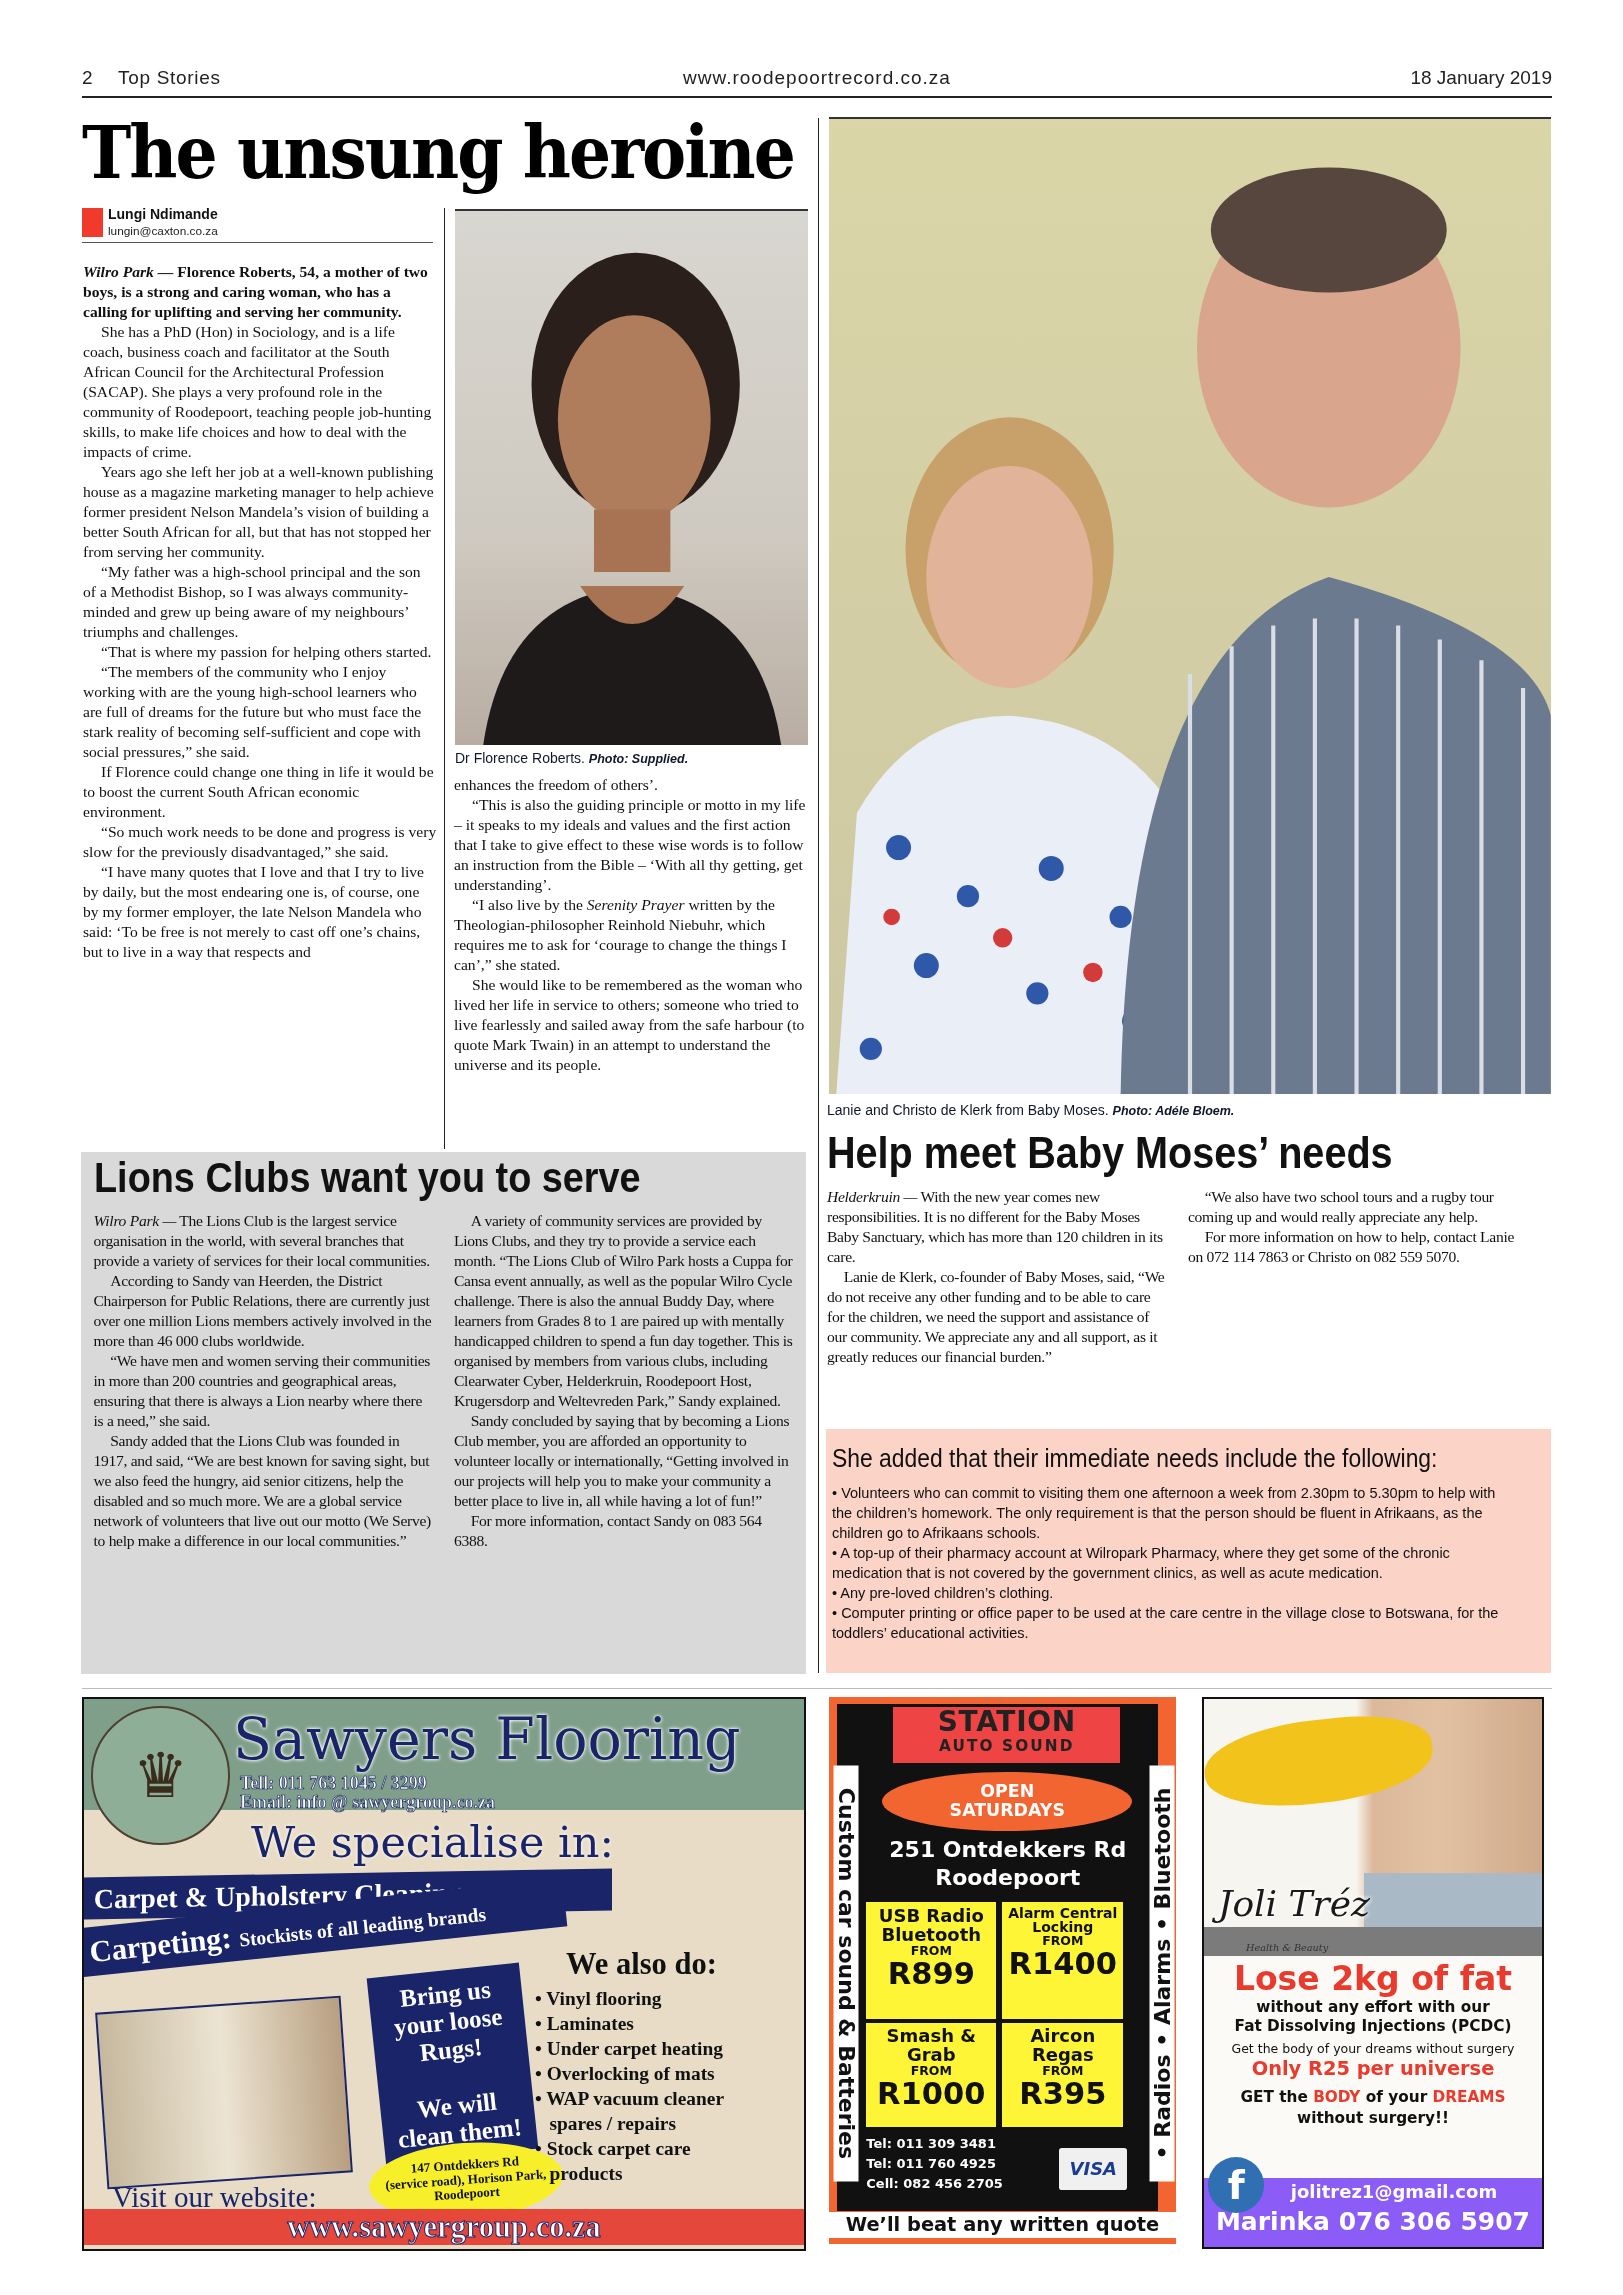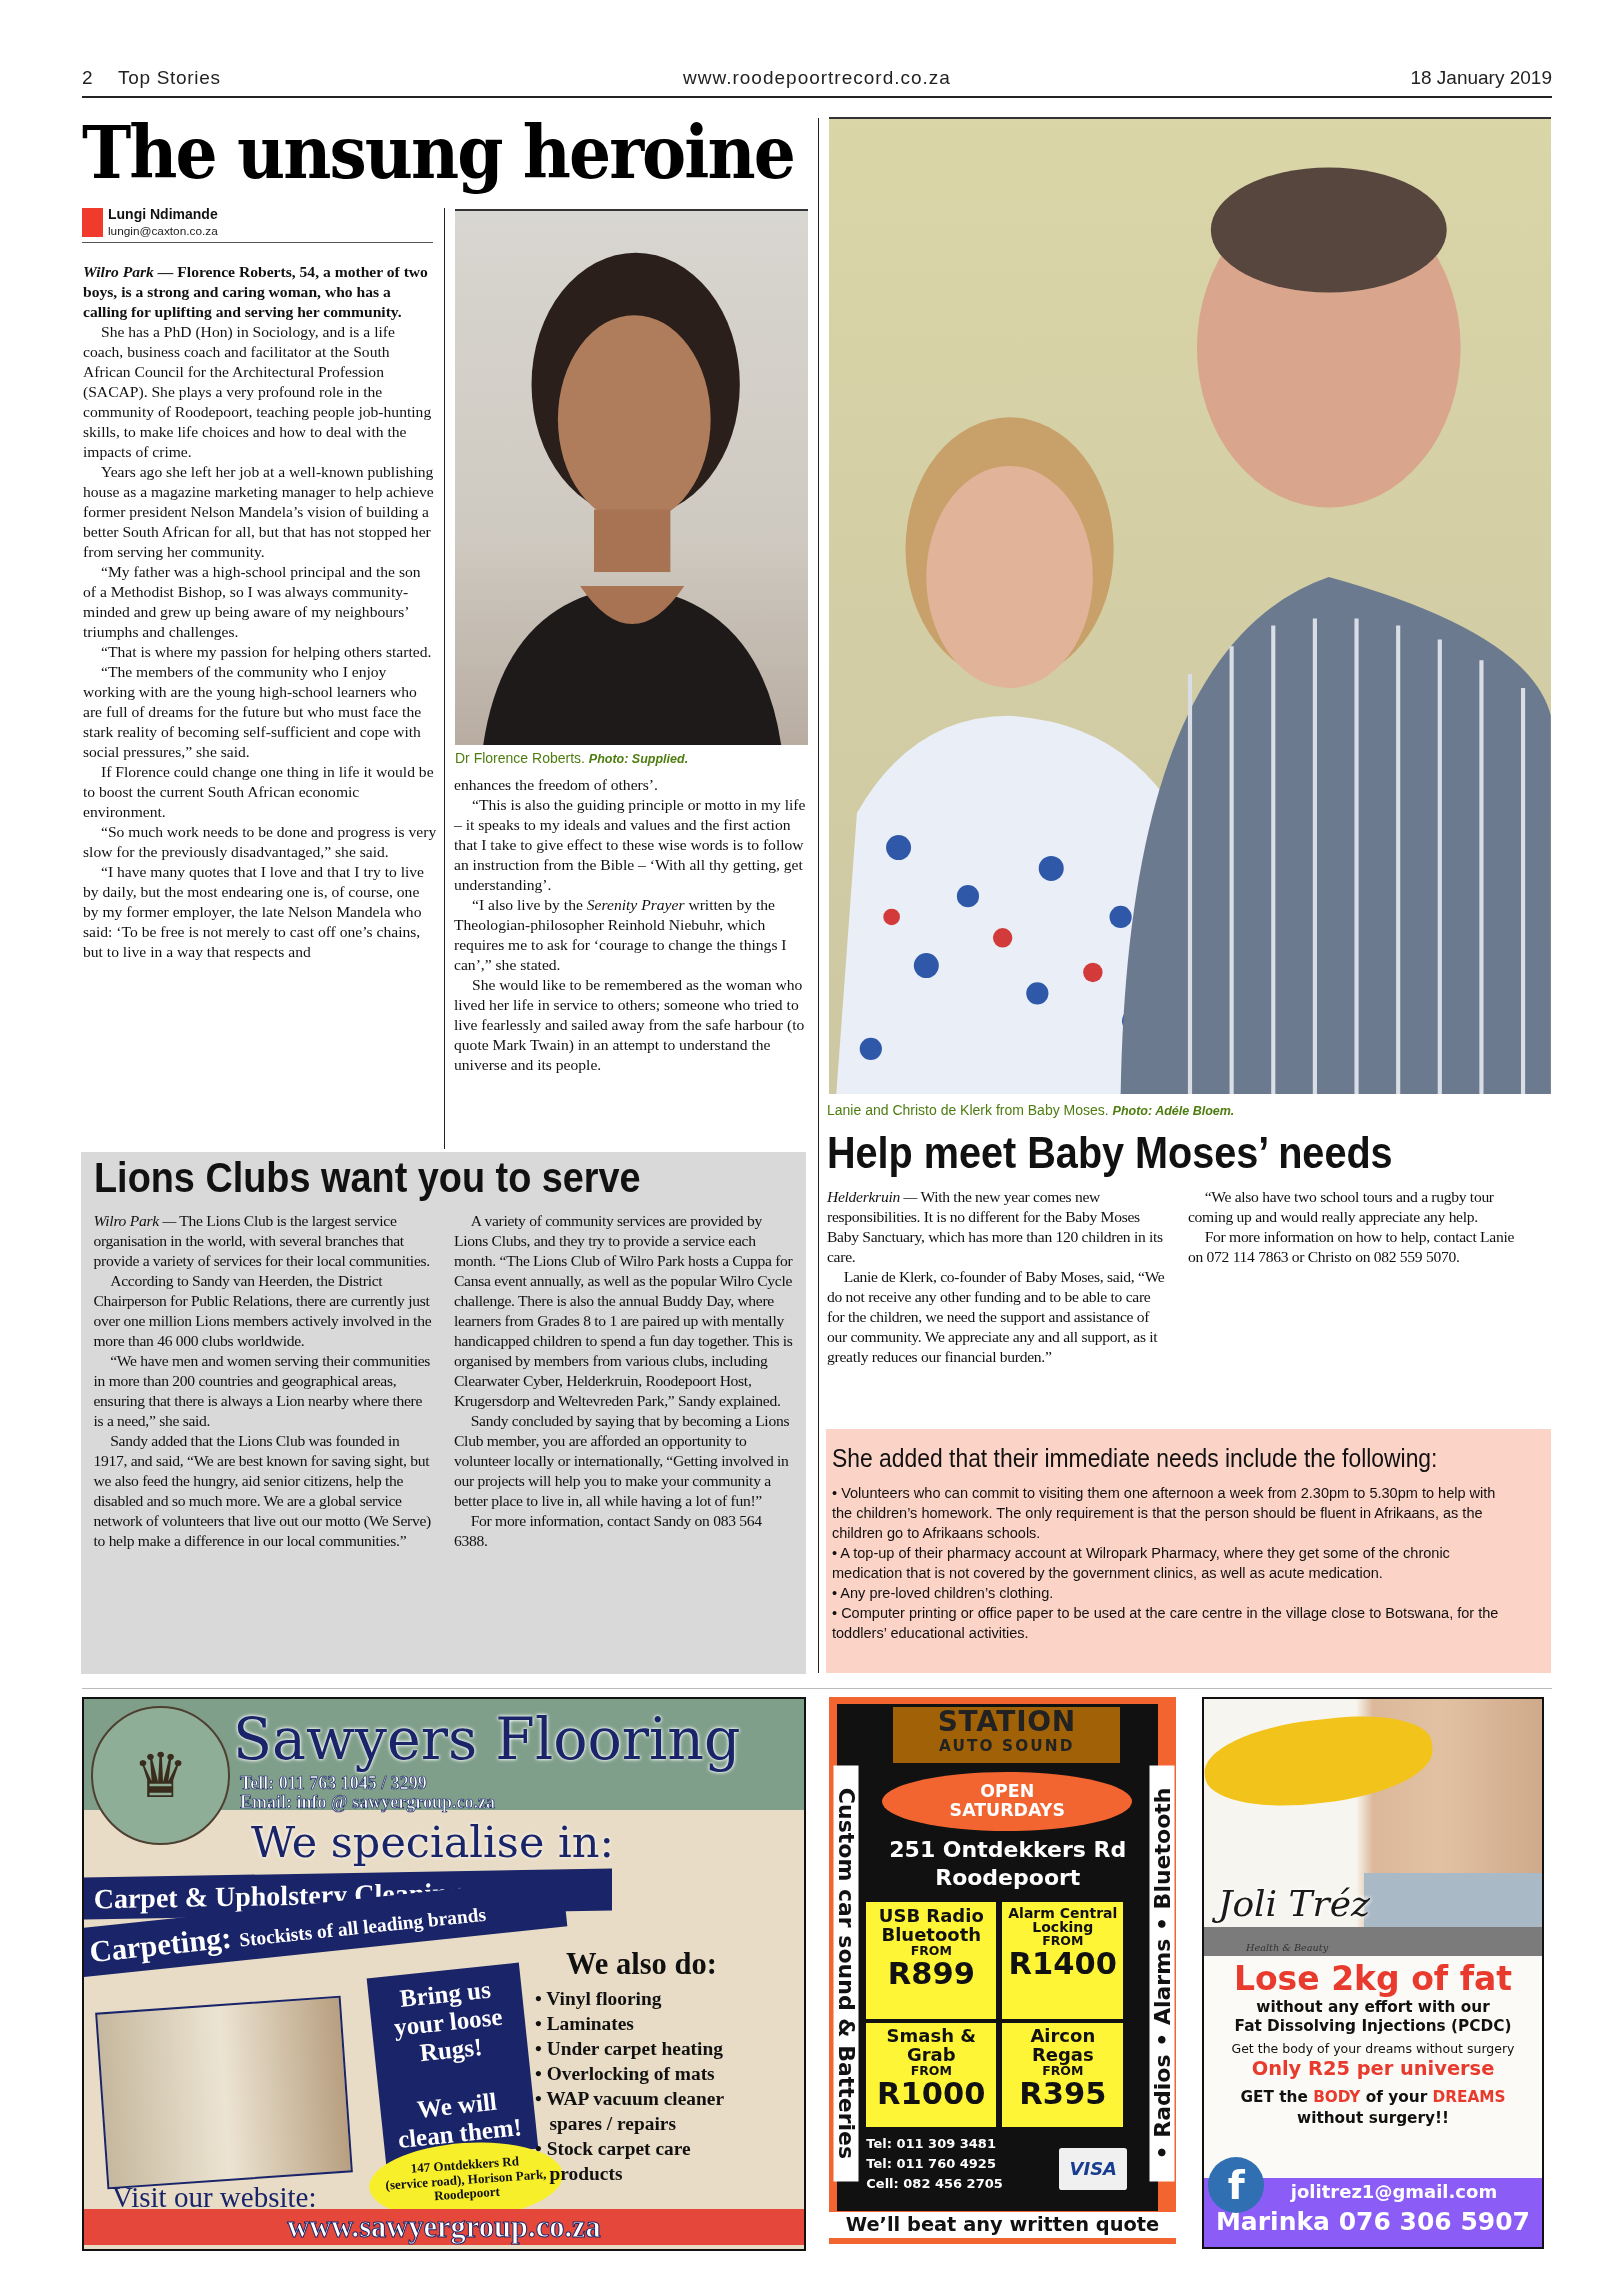--- a/index.html
+++ b/index.html
@@ -29,21 +29,21 @@
   .col p { text-indent: 18px; }
   .col p.lead { text-indent: 0; font-weight: bold; }
   .col i { font-style: italic; }
   .col1 { left: 83px; top: 262px; width: 354px; }
   .col2 { left: 454px; top: 775px; width: 354px; }
 
   
   .photo { overflow: hidden; border-top: 2.1px solid #333; }
   .photo1 { left: 455px; top: 209px; width: 353px; height: 536px; background: linear-gradient(180deg, #d8d6d0 0%, #cfcac1 60%, #b9ada2 100%); }
   .photo2 { left: 829px; top: 117px; width: 722px; height: 977px; background: linear-gradient(180deg, #dad6a8 0%, #d4cfa5 40%, #cdc8a2 100%); }
-  .caption { font-family: "Liberation Sans", sans-serif; font-size: 14px; color: #4d7c0f; }
+  .caption { font-family: "Liberation Sans", sans-serif; font-size: 14px; color: #0f172a; }
   .caption b { font-style: italic; font-weight: bold; font-size: 12.5px; }
   .cap1 { left: 455px; top: 750px; }
   .cap2 { left: 827px; top: 1102px; }
 
   .vrule { width: 1px; background: #222; }
 
   
   .lions { left: 81px; top: 1152px; width: 725px; height: 522px; background: #d9d9d9; }
   .lions-title { left: 12.5px; top: 0px; font-family: "Liberation Sans", sans-serif; font-size: 43px; line-height: 51px; color: #111; transform: scaleX(0.88); transform-origin: left; white-space: nowrap; }
   .lcol { font-size: 15.6px; line-height: 20px; width: 340px; letter-spacing: -0.3px; }
@@ -80,21 +80,21 @@
   .saw-rugs { position: absolute; left: 292px; top: 271px; width: 153px; height: 187px; background: #1a2468; color: #fff; font-family: "Liberation Serif", serif; font-weight: bold; font-size: 25px; line-height: 28px; text-align: center; padding-top: 9.7px; transform: rotate(-6deg); white-space: pre-line; }
   .saw-addr { position: absolute; left: 285px; top: 444px; width: 194px; height: 76px; border-radius: 50%; background: #f7ef2a; font-family: "Liberation Serif", serif; font-weight: bold; font-size: 13px; line-height: 14.6px; text-align: center; padding-top: 15.3px; transform: rotate(-4deg); white-space: pre-line; }
   .saw-also { position: absolute; left: 451px; top: 248px; width: 264px; font-family: "Liberation Serif", serif; color: #111; }
   .saw-also-h { font-weight: bold; font-size: 30.5px; margin-left: 31px; margin-bottom: 4.2px; }
   .saw-also ul { list-style: none; font-weight: bold; font-size: 19.4px; line-height: 25px; }
   .saw-visit { position: absolute; left: 28px; top: 482px; font-family: "Liberation Serif", serif; font-size: 29px; color: #1a2468; white-space: nowrap; }
   .saw-web { position: absolute; left: 0; top: 510px; width: 100%; height: 36px; background: #e6473b; text-align: center; font-family: "Liberation Serif", serif; font-weight: bold; font-size: 30.5px; line-height: 36px; color: #fff; -webkit-text-stroke: 1px #1a2468; }
 
   .station { left: 829px; top: 1697px; width: 347px; height: 547px; background: #f26530; overflow: hidden; font-family: "DejaVu Sans", sans-serif; }
   .st-inner { position: absolute; left: 8.3px; top: 7px; width: 321px; height: 507px; background: #111; }
-  .st-logo { position: absolute; left: 56px; top: 2.8px; width: 227px; height: 56px; background: #a16207; text-align: center; font-weight: bold; color: #222; }
+  .st-logo { position: absolute; left: 56px; top: 2.8px; width: 227px; height: 56px; background: #ef4444; text-align: center; font-weight: bold; color: #222; }
   .st-logo .l1 { font-size: 28px; line-height: 30.5px; letter-spacing: 0.7px; }
   .st-logo .l2 { font-size: 15.3px; line-height: 18px; letter-spacing: 2.1px; }
   .st-open { position: absolute; left: 45px; top: 68px; width: 250px; height: 59px; border-radius: 50%; background: #f26530; color: #fff; text-align: center; font-weight: bold; font-size: 17.4px; line-height: 19.4px; padding-top: 9.7px; }
   .st-addr { position: absolute; left: 28px; top: 132px; width: 285px; text-align: center; color: #fff; font-weight: bold; font-size: 22px; line-height: 28px; }
   .st-box { position: absolute; background: #fef536; color: #111; text-align: center; font-weight: bold; }
   .st-box .n { font-size: 18px; line-height: 19px; }
   .st-box .from { font-size: 12.5px; line-height: 14px; }
   .st-box .p { font-size: 30.5px; line-height: 32px; }
   .st-b1 { left: 29px; top: 198px; width: 130px; height: 117px; padding-top: 4.2px; }
   .st-b2 { left: 165px; top: 198px; width: 121px; height: 117px; padding-top: 4.2px; }

